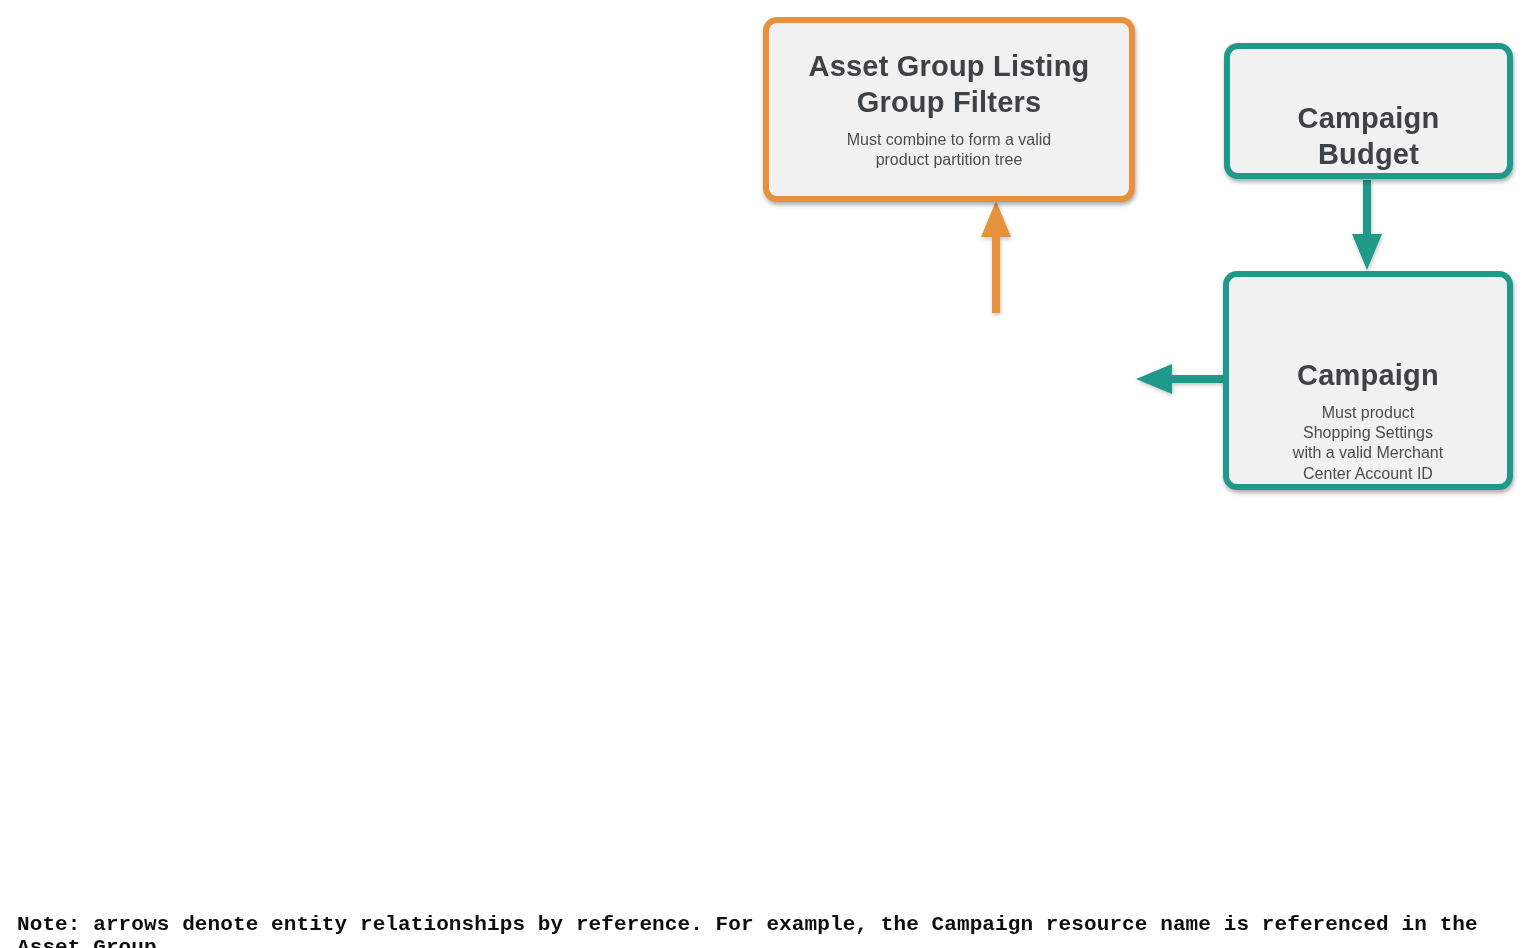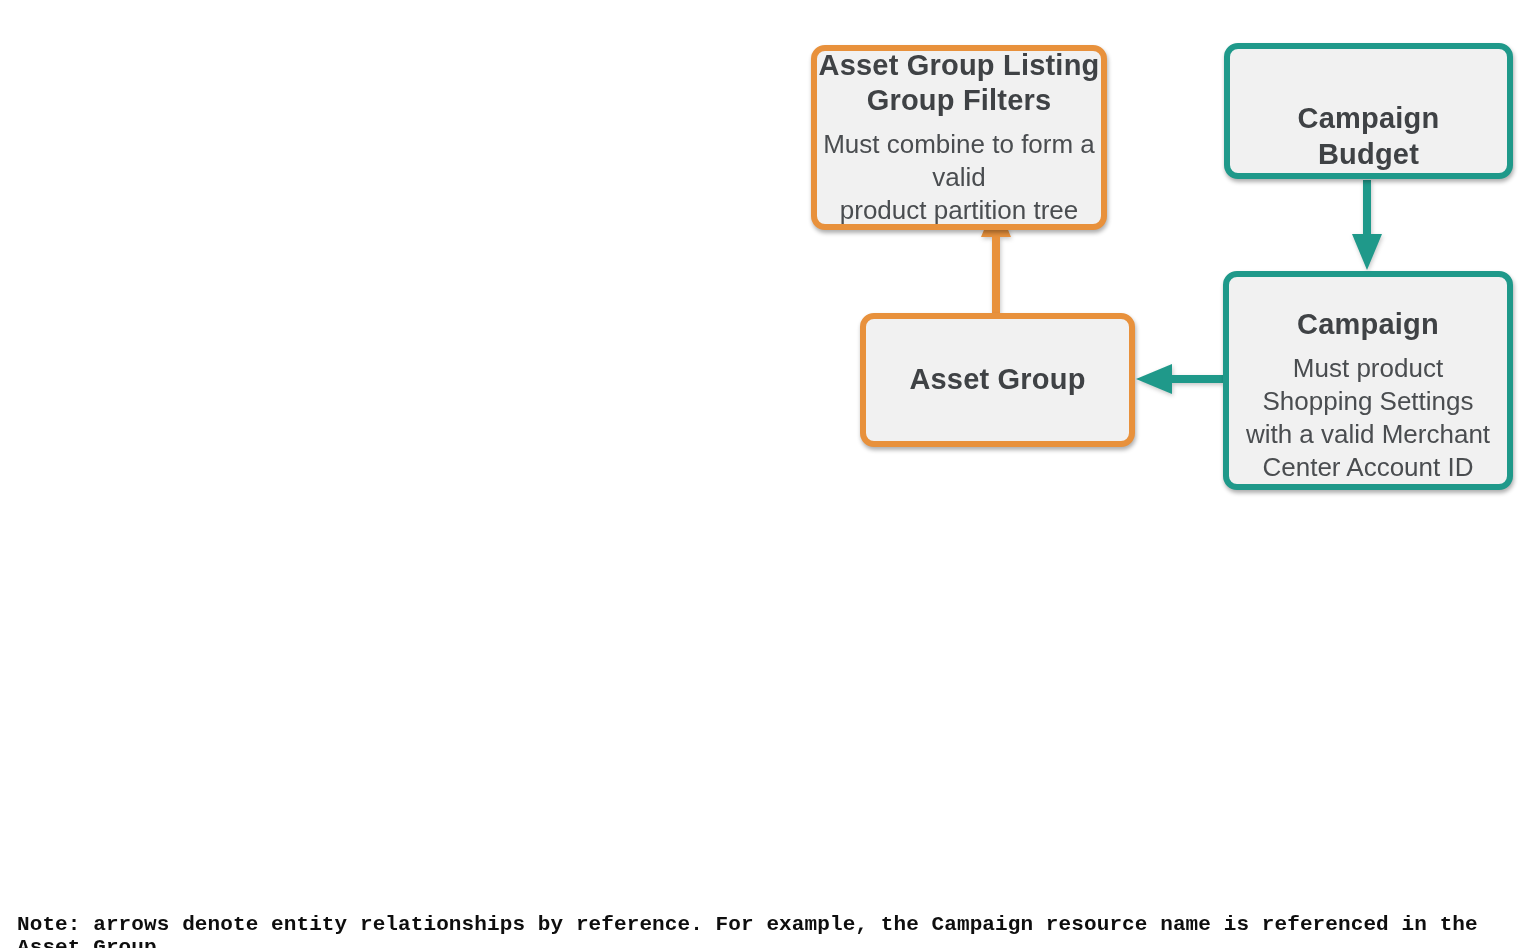--- a/index.html
+++ b/index.html
@@ -48,28 +48,28 @@
 
   .node-title {
     font-size: 29px;
     font-weight: bold;
     line-height: 1.24;
     color: var(--title-text);
     white-space: pre-line;
     letter-spacing: 0.2px;
   }
   .node-subtitle {
-    font-size: 26px;
+    font-size: 16px;
     font-weight: normal;
     line-height: 1.27;
     color: var(--subtitle-text);
     white-space: pre-line;
   }
 
-  #node-aglgf    { left: 811px;  top: 17px;  width: 296px; height: 185px; margin-top: 28px; }
+  #node-aglgf    { left: 763px;  top: 17px;  width: 372px; height: 185px; }
   #node-budget   { left: 1224px; top: 43px;  width: 289px; height: 136px; }
   #node-campaign { left: 1223px; top: 271px; width: 290px; height: 219px; }
   #node-assetgrp { left: 860px;  top: 313px; width: 275px; height: 134px; }
 
   .diagram-note {
     position: absolute;
     left: 17px;
     top: 913px;
     width: 1480px;
     font-size: 21px;
@@ -109,19 +109,16 @@
   </div>
 
   <div id="node-campaign" class="node teal">
     <div class="node-title">Campaign</div>
     <div class="node-subtitle">Must product
 Shopping Settings
 with a valid Merchant
 Center Account ID</div>
   </div>
 
-  <div id="node-assetgrp" class="node orange">
-    <div class="node-title">Asset Group</div>
-  </div>
 
   <div class="diagram-note">Note: arrows denote entity relationships by reference. For example, the Campaign resource name is referenced in the Asset Group.</div>
 
 </div>
 
 </body></html>

